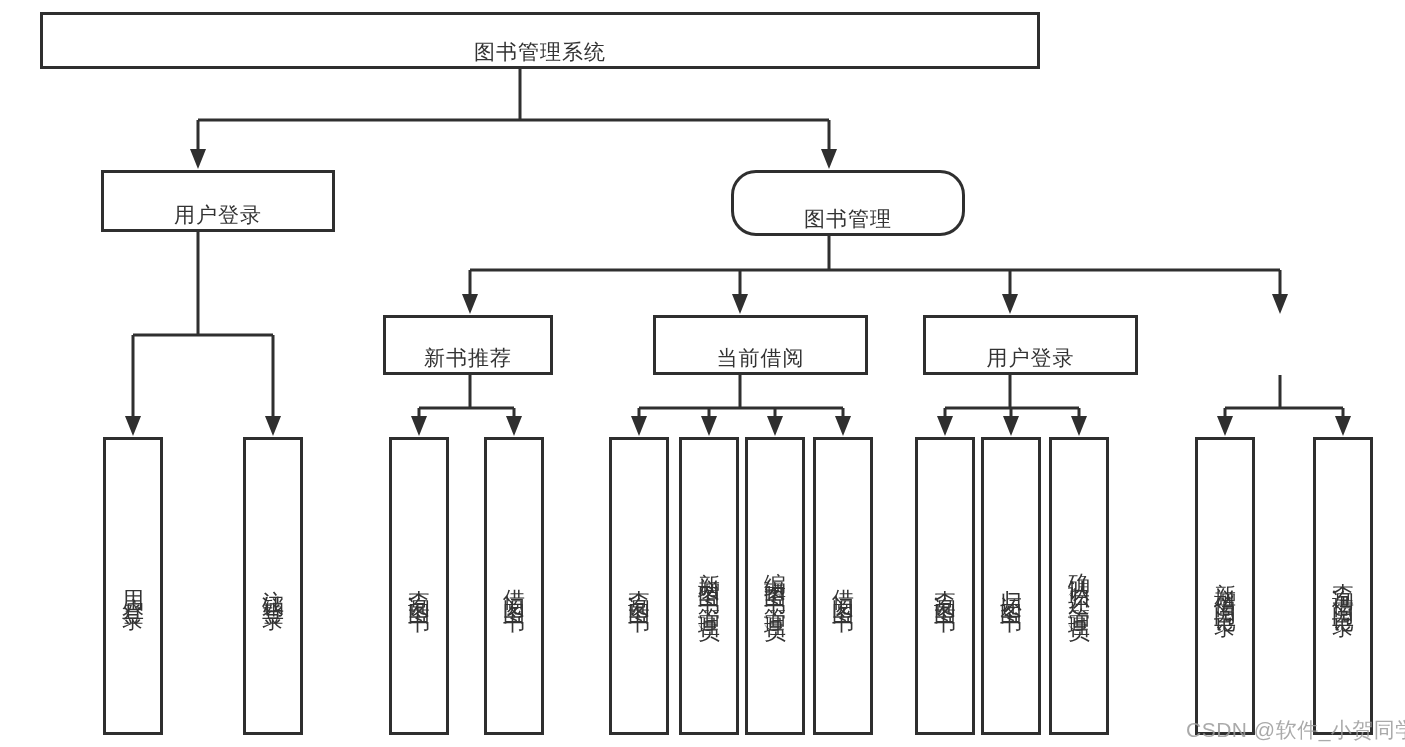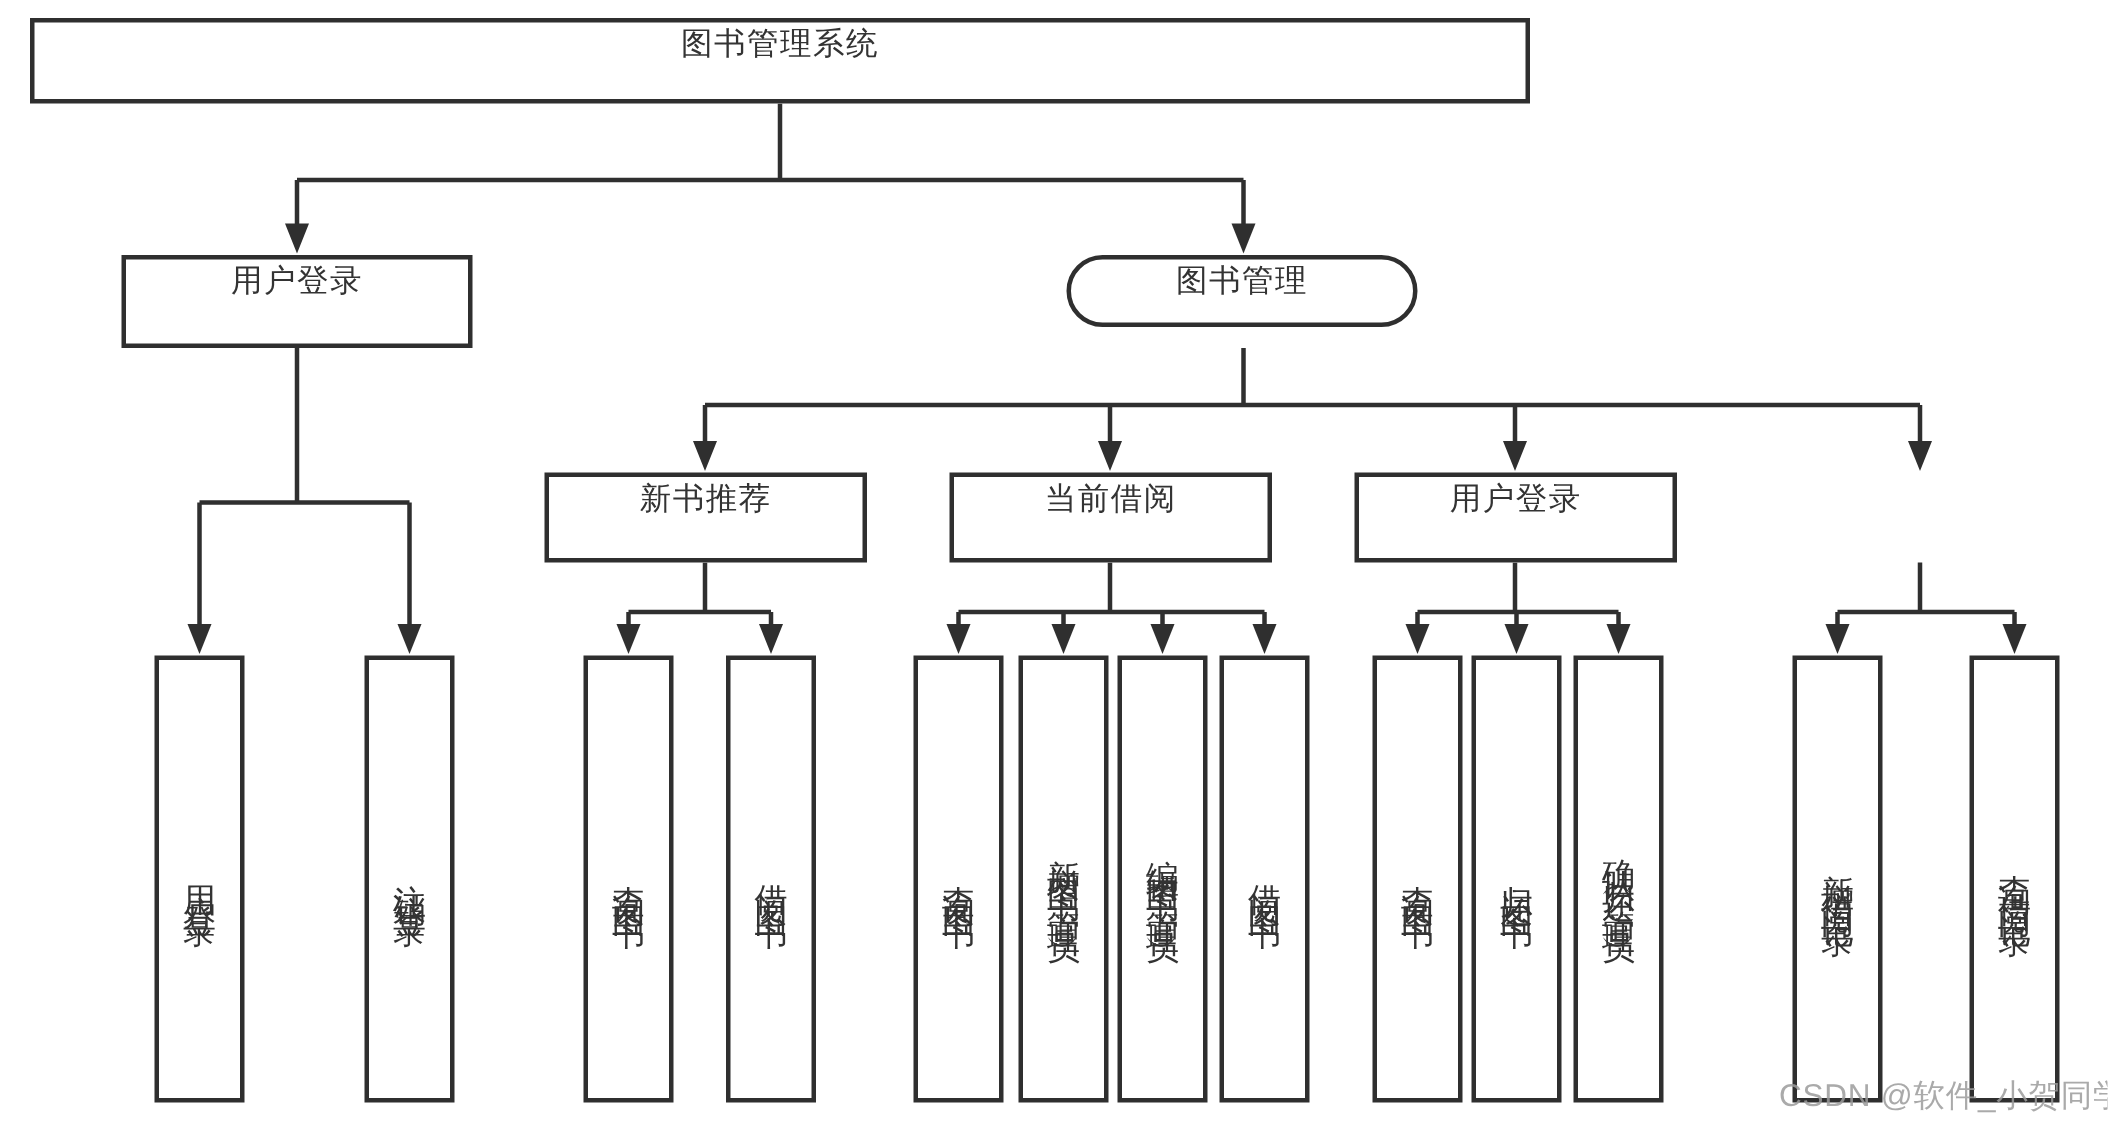--- a/index.html
+++ b/index.html
@@ -33,26 +33,27 @@
   }
   .wires polygon {
     fill: var(--line);
     stroke: none;
   }
   .hbox {
     position: absolute;
     border: 3px solid var(--line);
     background: var(--background);
     display: flex;
-    align-items: flex-start;
+    align-items: flex-end;
     justify-content: center;
     color: var(--text);
     font-size: 21px;
     letter-spacing: 1px;
     white-space: nowrap;
+    margin-left: 20px;
   }
   .vbox {
     position: absolute;
     top: 437px;
     width: 60px;
     height: 298px;
     border: 3px solid var(--line);
     background: var(--background);
     display: flex;
     align-items: center;
@@ -123,25 +124,25 @@
     </g>
   </svg>
 
   <div class="hbox" style="left:20px; top:12px; width:1000px; height:57px;">
     <span>图书管理系统</span>
   </div>
 
   <div class="hbox" style="left:81px; top:170px; width:234px; height:62px;">
     <span>用户登录</span>
   </div>
-  <div class="hbox" style="left:711px; top:170px; width:234px; height:48px;border-radius:25px;">
+  <div class="hbox" style="left:711px; top:170px; width:234px; height:66px;border-radius:25px;">
     <span>图书管理</span>
   </div>
 
-  <div class="hbox" style="left:363px; top:315px; width:215px; height:60px;">
+  <div class="hbox" style="left:363px; top:315px; width:170px; height:60px;">
     <span>新书推荐</span>
   </div>
   <div class="hbox" style="left:633px; top:315px; width:215px; height:60px;">
     <span>当前借阅</span>
   </div>
   <div class="hbox" style="left:903px; top:315px; width:215px; height:60px;">
     <span>用户登录</span>
   </div>
 
   <div class="vbox" style="left:103px;">

